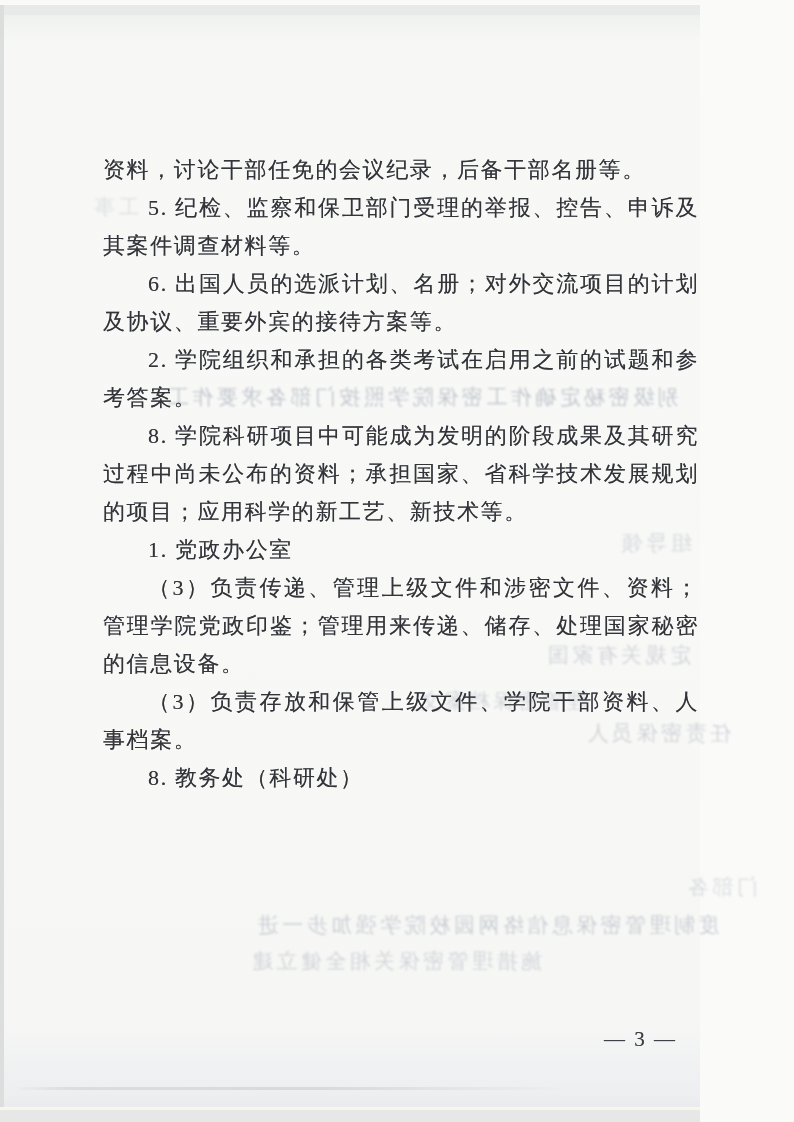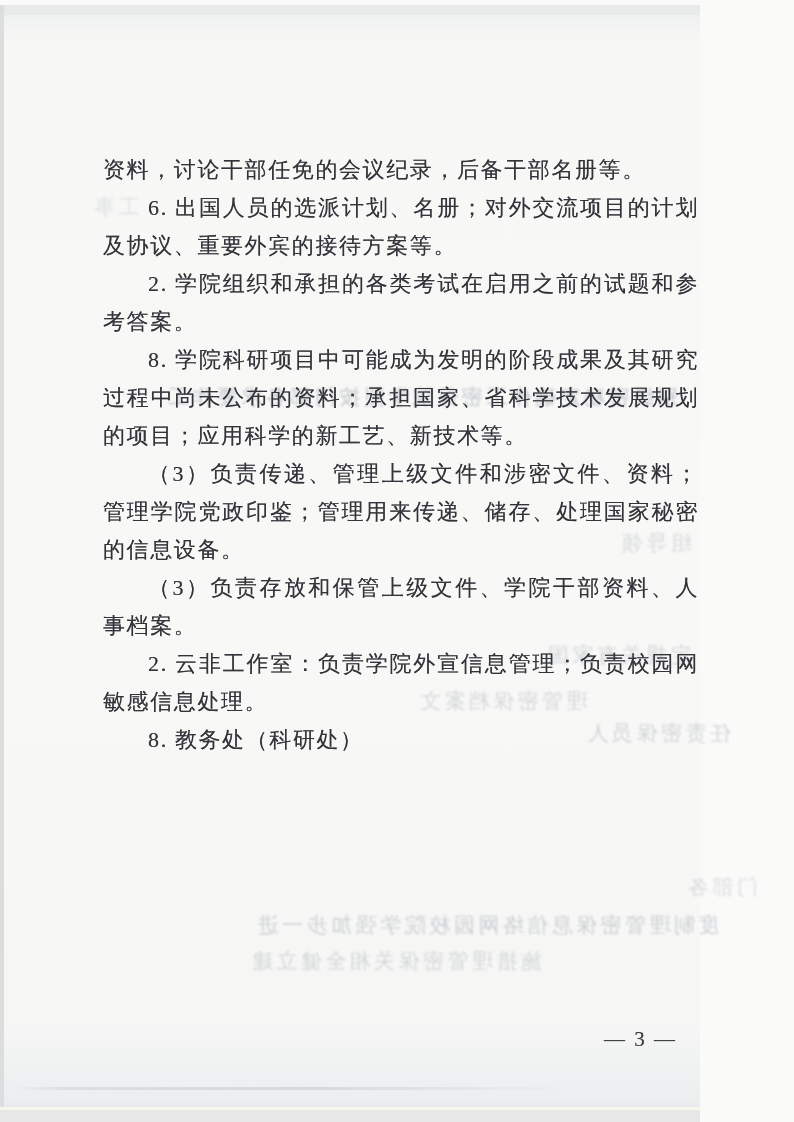--- a/index.html
+++ b/index.html
@@ -118,26 +118,27 @@
     <div class="bleed b3">组导领</div>
     <div class="bleed b4">定规关有家国</div>
     <div class="bleed b5">理管密保档案文</div>
     <div class="bleed b6">任责密保员人</div>
     <div class="bleed b7">门部各</div>
     <div class="bleed b8">度制理管密保息信络网园校院学强加步一进</div>
     <div class="bleed b9">施措理管密保关相全健立建</div>
 
     <div class="content">
       <p class="para">资料，讨论干部任免的会议纪录，后备干部名册等。</p>
+      <p class="para indent">5. 纪检、监察和保卫部门受理的举报、控告、申诉及其案件调查材料等。</p>
       <p class="para indent">6. 出国人员的选派计划、名册；对外交流项目的计划及协议、重要外宾的接待方案等。</p>
       <p class="para indent">2. 学院组织和承担的各类考试在启用之前的试题和参考答案。</p>
       <p class="para indent">8. 学院科研项目中可能成为发明的阶段成果及其研究过程中尚未公布的资料；承担国家、省科学技术发展规划的项目；应用科学的新工艺、新技术等。</p>
+      <p class="para indent">1. 党政办公室</p>
       <p class="para indent">（3）负责传递、管理上级文件和涉密文件、资料；管理学院党政印鉴；管理用来传递、储存、处理国家秘密的信息设备。</p>
       <p class="para indent">（3）负责存放和保管上级文件、学院干部资料、人事档案。</p>
-      <p class="para indent">2. 云非工作室：负责学院外宣信息管理；负责校园网敏感信息处理。</p>
       <p class="para indent">8. 教务处（科研处）</p>
     </div>
 
     <div class="crease"></div>
 
     <div class="pageno">— 3 —</div>
   </div>
 </div>
 
 </body></html>

